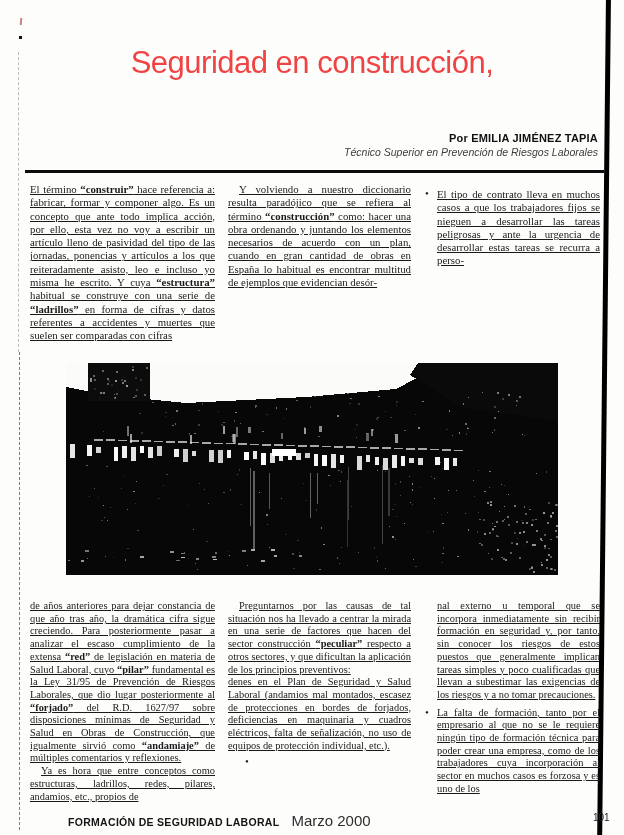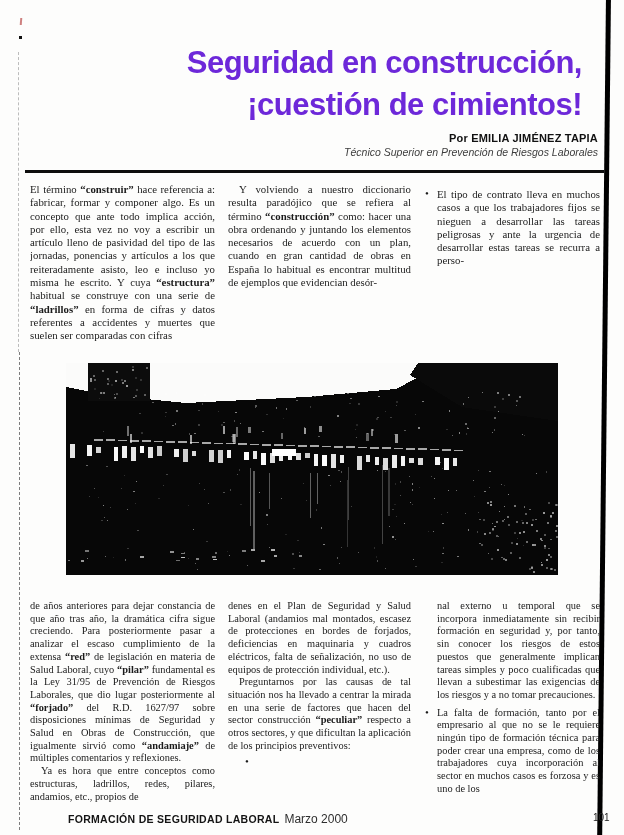--- a/index.html
+++ b/index.html
@@ -9,62 +9,61 @@
     font-family:"Liberation Serif", serif;
   }
   
   .pen-mark{position:absolute;left:20px;top:18px;width:2px;height:7px;background:#c56a68;opacity:.85;transform:rotate(4deg);}
   .ink-dot{position:absolute;left:19px;top:36px;width:3px;height:3px;background:#111;}
   .margin-line-top{position:absolute;left:18px;top:52px;height:300px;width:0;border-left:1px dashed rgba(40,40,40,.30);}
   .margin-line-bottom{position:absolute;left:19px;top:352px;height:478px;width:0;border-left:1px dashed rgba(20,20,20,.55);}
   .page-edge{position:absolute;left:606px;top:-6px;width:5px;height:852px;background:#000;transform:rotate(0.6deg);transform-origin:top left;}
   
   .headline{
-    position:absolute;top:42px;left:42px;width:540px;text-align:right;
-    font-family:"Liberation Sans", sans-serif;font-weight:bold;
-    font-size:31px;line-height:42px;letter-spacing:-0.5px;color:#6d28d9;
+    position:absolute;top:42px;left:42px;width:540px;text-align:center;
+    font-family:"Liberation Sans", sans-serif;font-weight:normal;
+    font-size:31px;line-height:42px;letter-spacing:-0.5px;color:#ef4444;
   }
   .byline{position:absolute;top:132px;left:0;right:26px;text-align:right;font-family:"Liberation Sans", sans-serif;}
   .byline .who{font-size:11px;font-weight:bold;color:#111;letter-spacing:.2px;}
   .byline .role{font-size:10.5px;font-style:italic;color:#3d3d3d;margin-top:2px;text-align:right;}
   .rule{position:absolute;top:170px;left:25px;width:579px;height:2.5px;background:#0d0d0d;}
   
-  .cols{position:absolute;left:30px;display:flex;gap:13px;}
+  .cols{position:absolute;left:30px;display:flex;gap:13px;text-decoration:underline;}
   .cols-top{top:183px;width:574px;height:176px;font-size:10.8px;line-height:13.3px;}
   .cols-bottom{top:600px;width:574px;height:226px;font-size:10.4px;line-height:12.7px;}
   .col{overflow:hidden;}
   .col1{width:185px;}.col2{width:183px;}.col3{width:176px;}
   .para{text-align:justify;color:#1b1b1b;}
   .para b{font-weight:bold;}
   .indent{text-indent:11px;}
   .hang{padding-left:13px;}
   .bullet{position:relative;padding-left:13px;margin-top:5px;}
   .subbullet{position:relative;margin-left:16px;padding-left:13px;margin-top:4px;}
   .marker{position:absolute;left:1px;top:-1px;font-size:11px;}
   
   .photo{position:absolute;left:66px;top:363px;width:492px;height:212px;background:#070707;}
   .photo svg{display:block;}
   
   .footer{position:absolute;top:812px;left:68px;width:536px;font-family:"Liberation Sans", sans-serif;font-size:10.5px;color:#141414;}
   .footer .journal{font-weight:bold;letter-spacing:.3px;}
-  .footer .issue{font-size:12px;color:#2e2e2e;margin-left:5px;}
+  .footer .issue{font-size:15px;color:#2e2e2e;margin-left:12px;}
   .footer .pagenum{position:absolute;left:485px;top:0;font-size:10px;color:#222;margin-left:40px;}
 </style>
 </head>
 <body>
 
 <div class="pen-mark"></div>
 <div class="ink-dot"></div>
 <div class="margin-line-top"></div>
 <div class="margin-line-bottom"></div>
 <div class="page-edge"></div>
 
 <div class="headline">
   <div>Seguridad en construcción,</div>
-  <div>¡cuestión de cimientos!</div>
 </div>
 <div class="byline">
   <div class="who">Por EMILIA JIMÉNEZ TAPIA</div>
   <div class="role">Técnico Superior en Prevención de Riesgos Laborales</div>
 </div>
 <div class="rule"></div>
 
 <div class="cols cols-top">
   <div class="col col1">
       <div class="para plain"><span>El término </span><b>“construir”</b><span> hace referencia a: fabricar, formar y componer algo. Es un concepto que ante todo implica acción, por ello, esta vez no voy a escribir un artículo lleno de pasividad del tipo de las jornadas, ponencias y artículos a los que reiteradamente asisto, leo e incluso yo misma he escrito. Y cuya </span><b>“estructura”</b><span> habitual se construye con una serie de </span><b>“ladrillos”</b><span> en forma de cifras y datos referentes a accidentes y muertes que suelen ser comparadas con cifras</span></div>
@@ -520,22 +519,22 @@
       <rect x="482.22660064697266" y="184.57976531982422" width="2" height="1.8" fill="#bdbdbd" opacity="0.43158702850341796"></rect>
     </svg>
 </div>
 
 <div class="cols cols-bottom">
   <div class="col col1">
       <div class="para plain"><span>de años anteriores para dejar constancia de que año tras año, la dramática cifra sigue creciendo. Para posteriormente pasar a analizar el escaso cumplimiento de la extensa </span><b>“red”</b><span> de legislación en materia de Salud Laboral, cuyo </span><b>“pilar”</b><span> fundamental es la Ley 31/95 de Prevención de Riesgos Laborales, que dio lugar posteriormente al </span><b>“forjado”</b><span> del R.D. 1627/97 sobre disposiciones mínimas de Seguridad y Salud en Obras de Construcción, que igualmente sirvió como </span><b>“andamiaje”</b><span> de múltiples comentarios y reflexiones.</span></div>
       <div class="para indent"><span>Ya es hora que entre conceptos como estructuras, ladrillos, redes, pilares, andamios, etc., propios de</span></div>
     </div>
   <div class="col col2">
+      <div class="para indent"><span>Preguntarnos por las causas de tal situación nos ha llevado a centrar la mirada en una serie de factores que hacen del sector construcción </span><b>“peculiar”</b><span> respecto a otros sectores, y que dificultan la aplicación de los principios preventivos:</span></div>
       <div class="para plain"><span>denes en el Plan de Seguridad y Salud Laboral (andamios mal montados, escasez de protecciones en bordes de forjados, deficiencias en maquinaria y cuadros eléctricos, falta de señalización, no uso de equipos de protección individual, etc.).</span></div>
-      <div class="para indent"><span>Preguntarnos por las causas de tal situación nos ha llevado a centrar la mirada en una serie de factores que hacen del sector construcción </span><b>“peculiar”</b><span> respecto a otros sectores, y que dificultan la aplicación de los principios preventivos:</span></div>
       <div class="para subbullet"><span class="marker">•</span></div>
     </div>
   <div class="col col3">
       <div class="para hang"><span>nal externo u temporal que se incorpora inmediatamente sin recibir formación en seguridad y, por tanto, sin conocer los riesgos de estos puestos que generalmente implican tareas simples y poco cualificadas que llevan a subestimar las exigencias de los riesgos y a no tomar precauciones.</span></div>
       <div class="para bullet"><span class="marker">•</span><span>La falta de formación, tanto por el empresario al que no se le requiere ningún tipo de formación técnica para poder crear una empresa, como de los trabajadores cuya incorporación al sector en muchos casos es forzosa y es uno de los</span></div>
     </div>
 </div>
 
 <div class="footer">
   <span class="journal">FORMACIÓN DE SEGURIDAD LABORAL</span><span class="issue">Marzo 2000</span>

